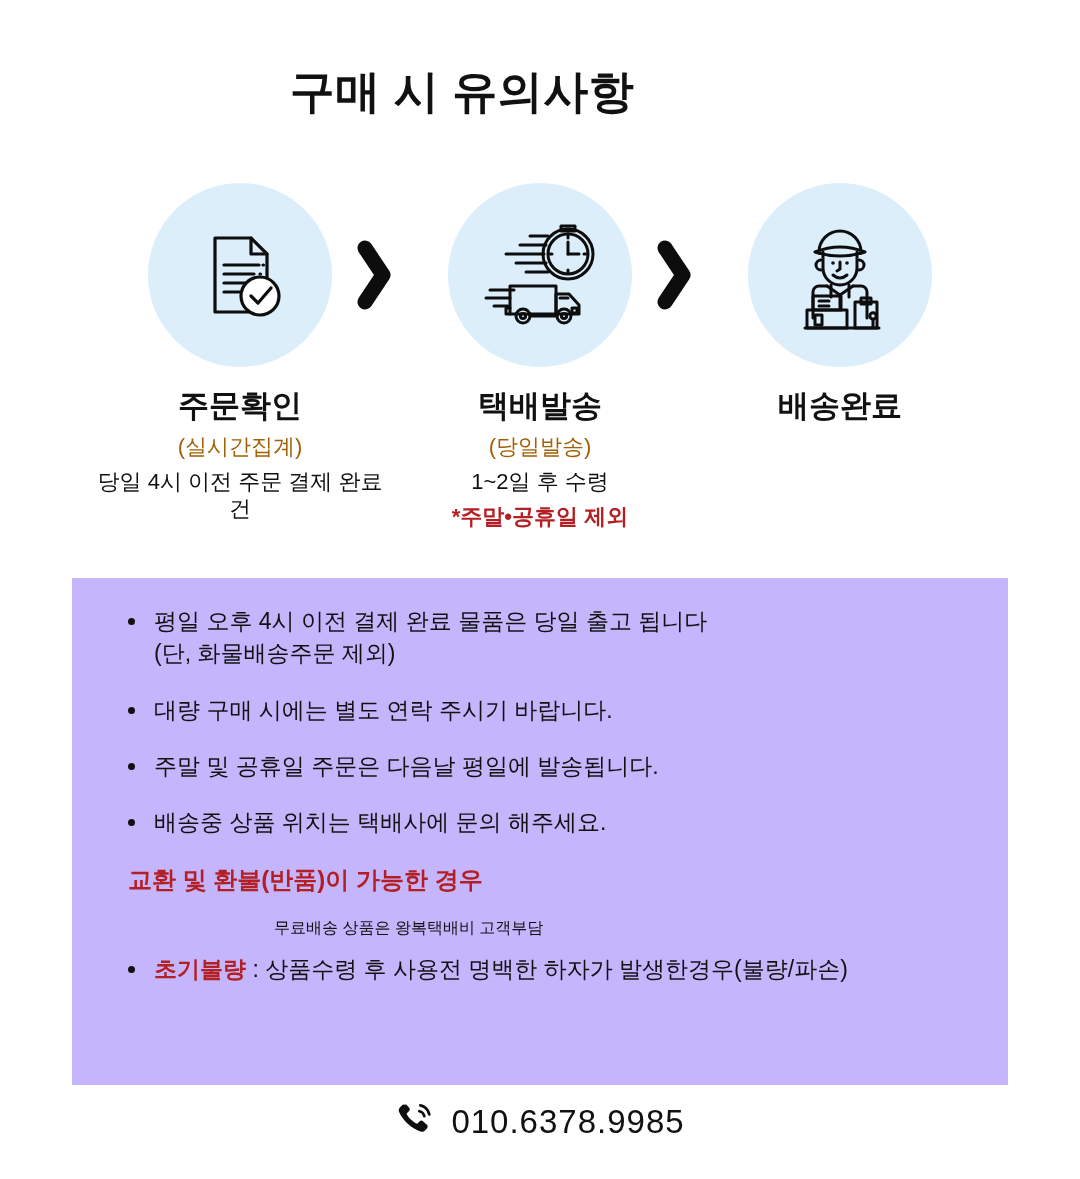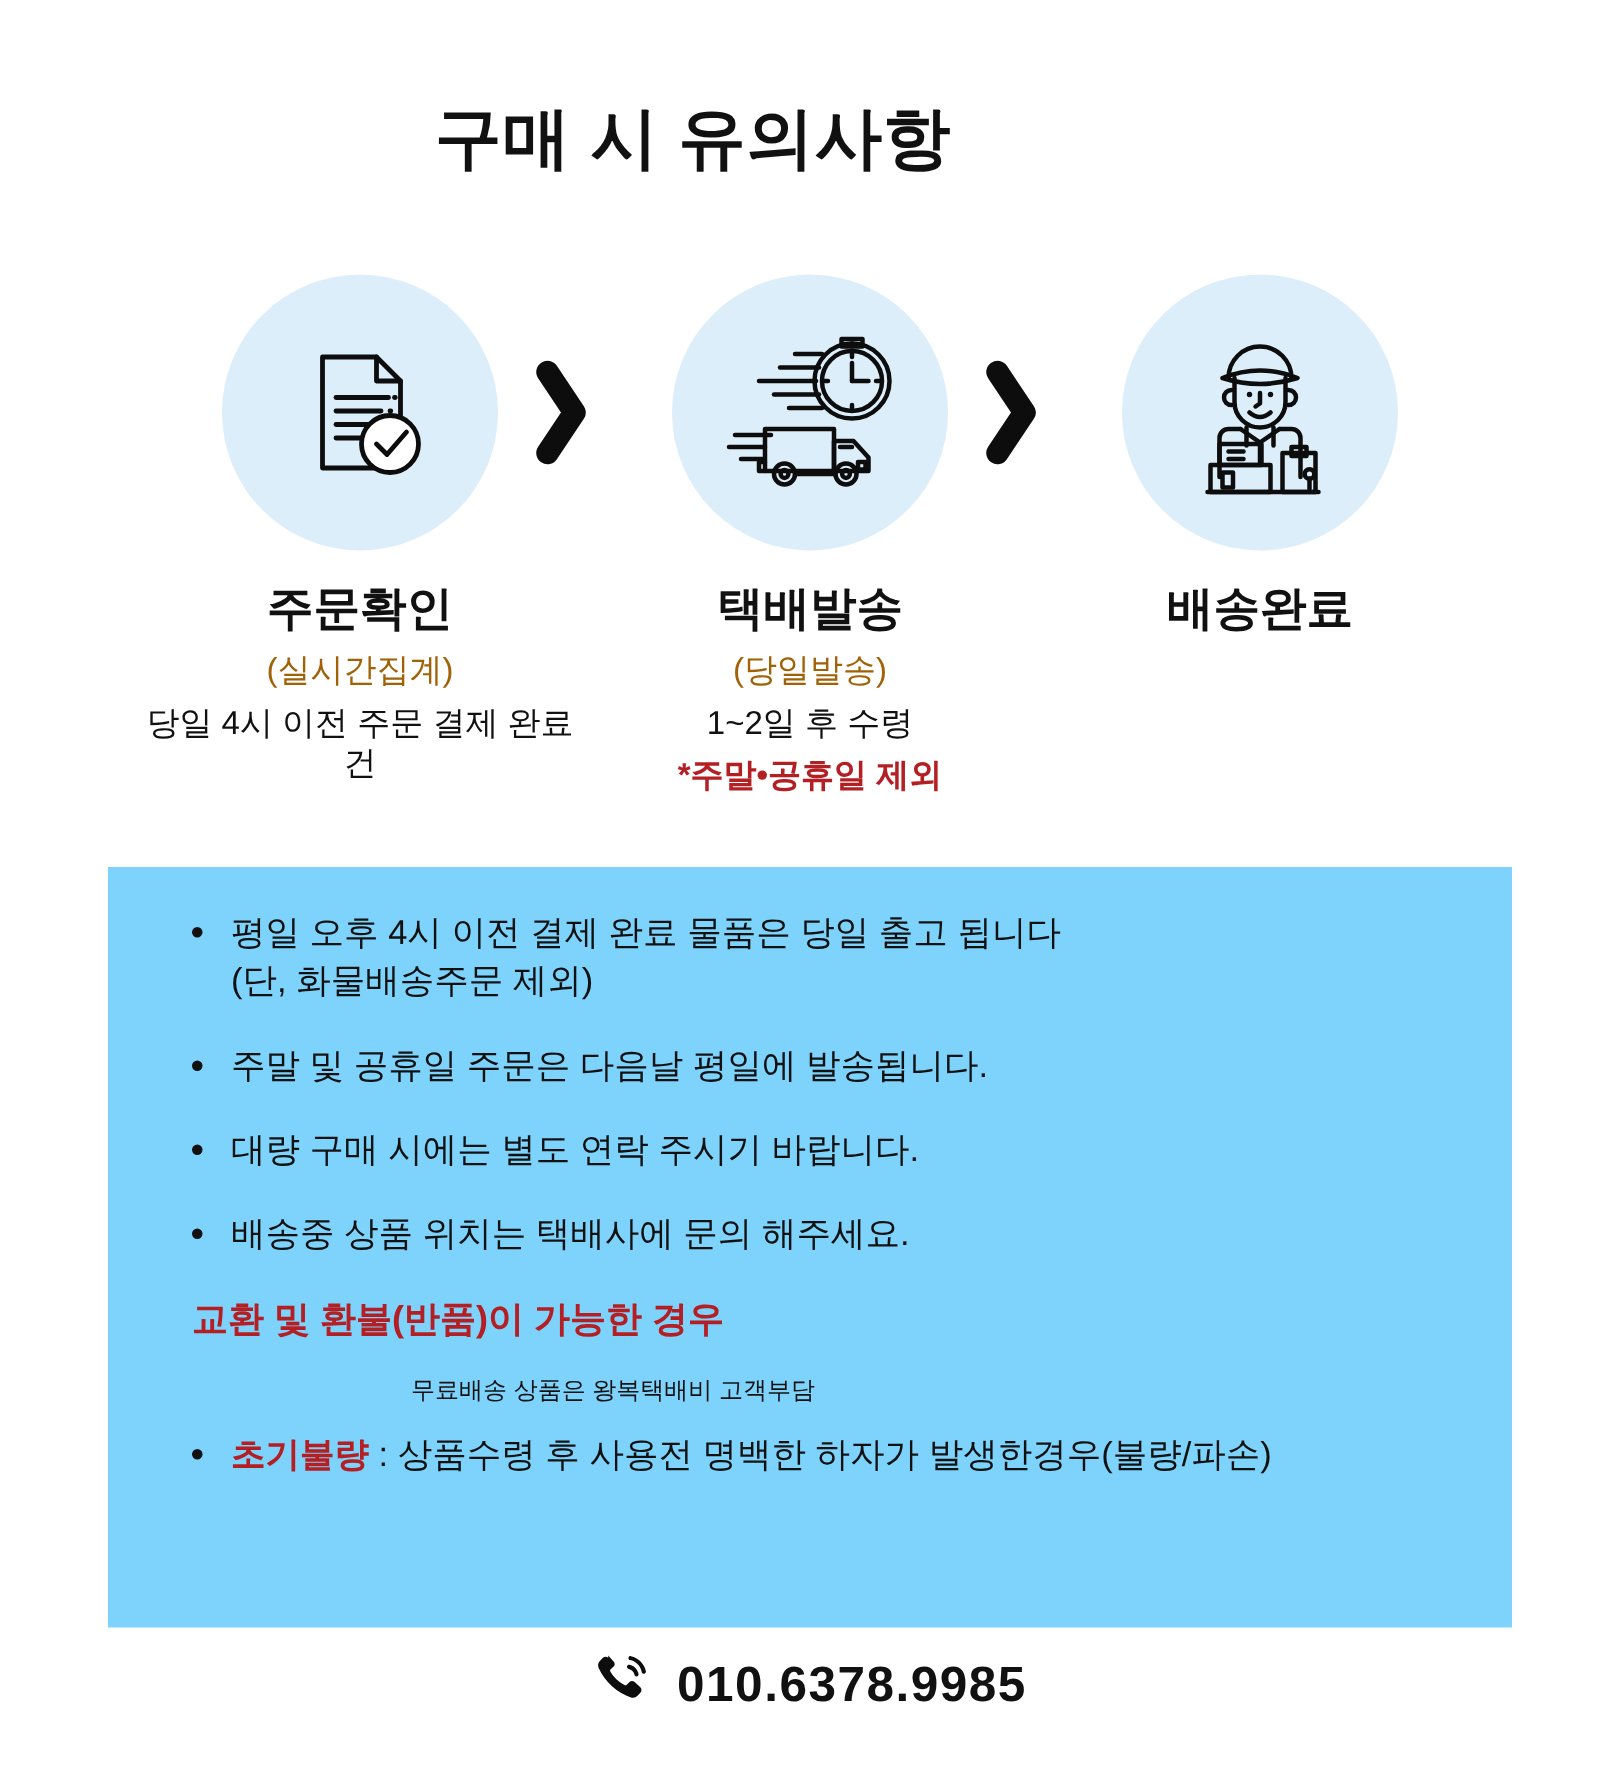--- a/index.html
+++ b/index.html
@@ -96,21 +96,21 @@
   .chevron-1 { left: 352px; }
   .chevron-2 { left: 652px; }
 
   
   .notice-box {
     position: absolute;
     left: 72px;
     top: 578px;
     width: 936px;
     height: 507px;
-    background: #7dd3fc;
+    background: #c4b5fd;
     box-sizing: border-box;
     padding: 28px 34px 20px 34px;
   }
   .bullet-item {
     position: relative;
     padding-left: 48px;
     margin-bottom: 26px;
     font-size: 23px;
     line-height: 1.32;
     color: #111111;
@@ -171,21 +171,21 @@
     left: 0;
     top: 1100px;
     width: 1080px;
     display: flex;
     align-items: center;
     justify-content: center;
     gap: 16px;
   }
   .phone-number {
     font-size: 33px;
-    font-weight: 700;
+    font-weight: 400;
     letter-spacing: 1px;
     color: #111111;
   }
 </style>
 </head>
 <body>
 
 <div class="page-title">구매 시 유의사항</div>
 
 <div class="steps">
@@ -313,25 +313,25 @@
 </div>
 
 <div class="notice-box">
 
   <div class="bullet-item">
     <span>평일 오후 4시 이전 결제 완료 물품은 당일 출고 됩니다</span>
     <span class="bullet-line2">(단, 화물배송주문 제외)</span>
   </div>
 
   <div class="bullet-item">
+    <span>대량 구매 시에는 별도 연락 주시기 바랍니다.</span>
+  </div>
+
+  <div class="bullet-item">
     <span>주말 및 공휴일 주문은 다음날 평일에 발송됩니다.</span>
-  </div>
-
-  <div class="bullet-item">
-    <span>대량 구매 시에는 별도 연락 주시기 바랍니다.</span>
   </div>
 
   <div class="bullet-item">
     <span>배송중 상품 위치는 택배사에 문의 해주세요.</span>
   </div>
 
   <div class="refund-heading">교환 및 환불(반품)이 가능한 경우</div>
 
   <div class="reason-sub">무료배송 상품은 왕복택배비 고객부담</div>
 

